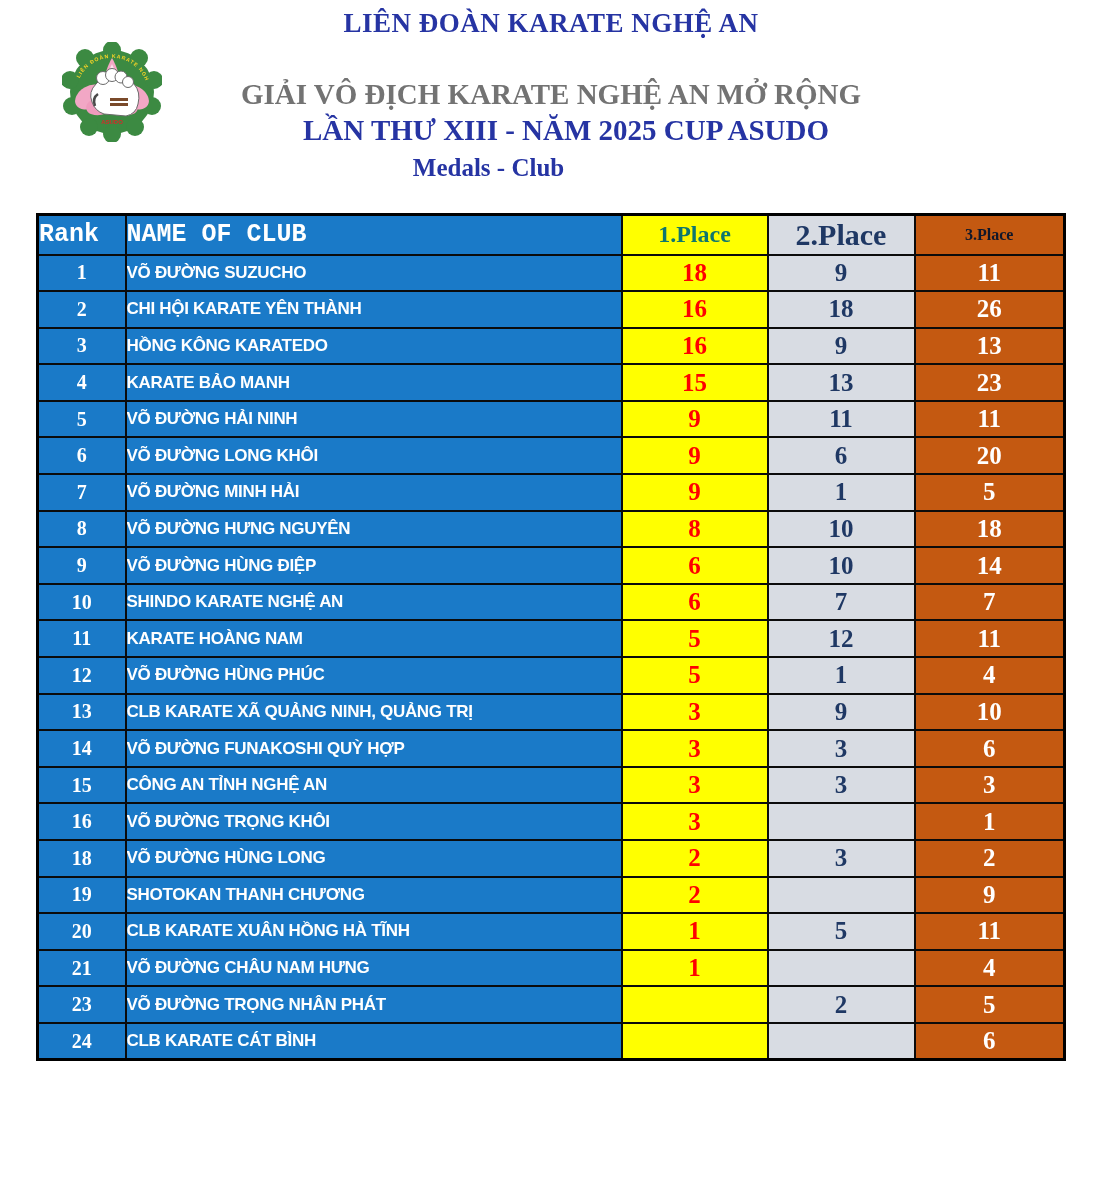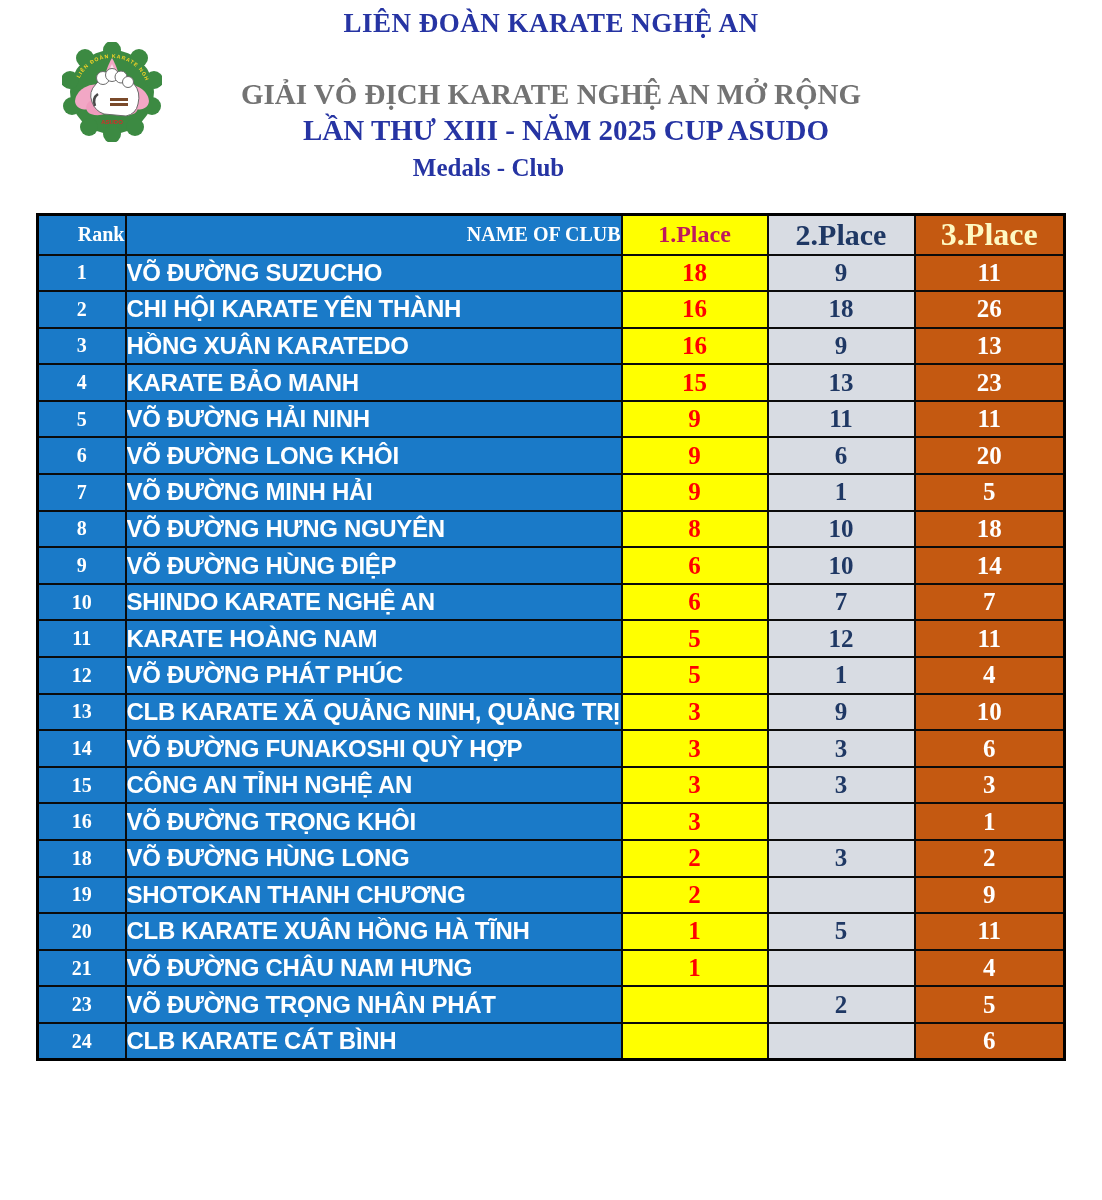--- a/index.html
+++ b/index.html
@@ -50,34 +50,34 @@
   col.c-p1{width:146px;}
   col.c-p2{width:147px;}
   col.c-p3{width:150px;}
   tr.hdr{height:40px;}
   tbody tr{height:36.6px;}
   .bg-blue{background:#1a7ac8;}
   .bg-yellow{background:#ffff00;}
   .bg-silver{background:#d8dce3;}
   .bg-orange{background:#c45911;}
   th.h-rank,th.h-club{
-    color:#ffffff;font-family:Liberation Serif, serif;
-    font-weight:bold;font-size:20px;text-align:right;
-  }
-  th.h-p1{color:#be185d;font-weight:bold;font-size:24px;text-align:center;}
+    color:#ffffff;font-family:Liberation Mono, monospace;
+    font-weight:bold;font-size:25px;text-align:left;
+  }
+  th.h-p1{color:#0f766e;font-weight:bold;font-size:24px;text-align:center;}
   th.h-p2{color:#1f3864;font-weight:bold;font-size:30px;text-align:center;}
-  th.h-p3{color:#fef9c3;font-weight:bold;font-size:32px;text-align:center;}
+  th.h-p3{color:#0f172a;font-weight:bold;font-size:16px;text-align:center;}
   td.cell-rank{
     color:#ffffff;font-family:"Liberation Serif", serif;
     font-weight:bold;font-size:20px;text-align:center;
   }
   td.cell-club{
     color:#ffffff;
     font-family:"Liberation Sans", sans-serif;
-    font-weight:bold;font-size:24px;
+    font-weight:bold;font-size:17px;
     letter-spacing:-0.3px;
     text-align:left;padding-left:8px;
   }
   td.cell-medal{
     font-family:"Liberation Serif", serif;
     font-weight:bold;font-size:25px;text-align:center;
   }
   td.cell-p1{color:#ff0000;}
   td.cell-p2{color:#1f3864;}
   td.cell-p3{color:#ffffff;}
@@ -163,21 +163,21 @@
   <tr>
     <td class="cell-rank bg-blue">2</td>
     <td class="cell-club bg-blue">CHI HỘI KARATE YÊN THÀNH</td>
     <td class="cell-medal cell-p1 bg-yellow">16</td>
     <td class="cell-medal cell-p2 bg-silver">18</td>
     <td class="cell-medal cell-p3 bg-orange">26</td>
   </tr>
 
   <tr>
     <td class="cell-rank bg-blue">3</td>
-    <td class="cell-club bg-blue">HỒNG XUÂN KARATEDO</td>
+    <td class="cell-club bg-blue">HỒNG KÔNG KARATEDO</td>
     <td class="cell-medal cell-p1 bg-yellow">16</td>
     <td class="cell-medal cell-p2 bg-silver">9</td>
     <td class="cell-medal cell-p3 bg-orange">13</td>
   </tr>
 
   <tr>
     <td class="cell-rank bg-blue">4</td>
     <td class="cell-club bg-blue">KARATE BẢO MANH</td>
     <td class="cell-medal cell-p1 bg-yellow">15</td>
     <td class="cell-medal cell-p2 bg-silver">13</td>
@@ -235,21 +235,21 @@
   <tr>
     <td class="cell-rank bg-blue">11</td>
     <td class="cell-club bg-blue">KARATE HOÀNG NAM</td>
     <td class="cell-medal cell-p1 bg-yellow">5</td>
     <td class="cell-medal cell-p2 bg-silver">12</td>
     <td class="cell-medal cell-p3 bg-orange">11</td>
   </tr>
 
   <tr>
     <td class="cell-rank bg-blue">12</td>
-    <td class="cell-club bg-blue">VÕ ĐƯỜNG PHÁT PHÚC</td>
+    <td class="cell-club bg-blue">VÕ ĐƯỜNG HÙNG PHÚC</td>
     <td class="cell-medal cell-p1 bg-yellow">5</td>
     <td class="cell-medal cell-p2 bg-silver">1</td>
     <td class="cell-medal cell-p3 bg-orange">4</td>
   </tr>
 
   <tr>
     <td class="cell-rank bg-blue">13</td>
     <td class="cell-club bg-blue">CLB KARATE XÃ QUẢNG NINH, QUẢNG TRỊ</td>
     <td class="cell-medal cell-p1 bg-yellow">3</td>
     <td class="cell-medal cell-p2 bg-silver">9</td>

